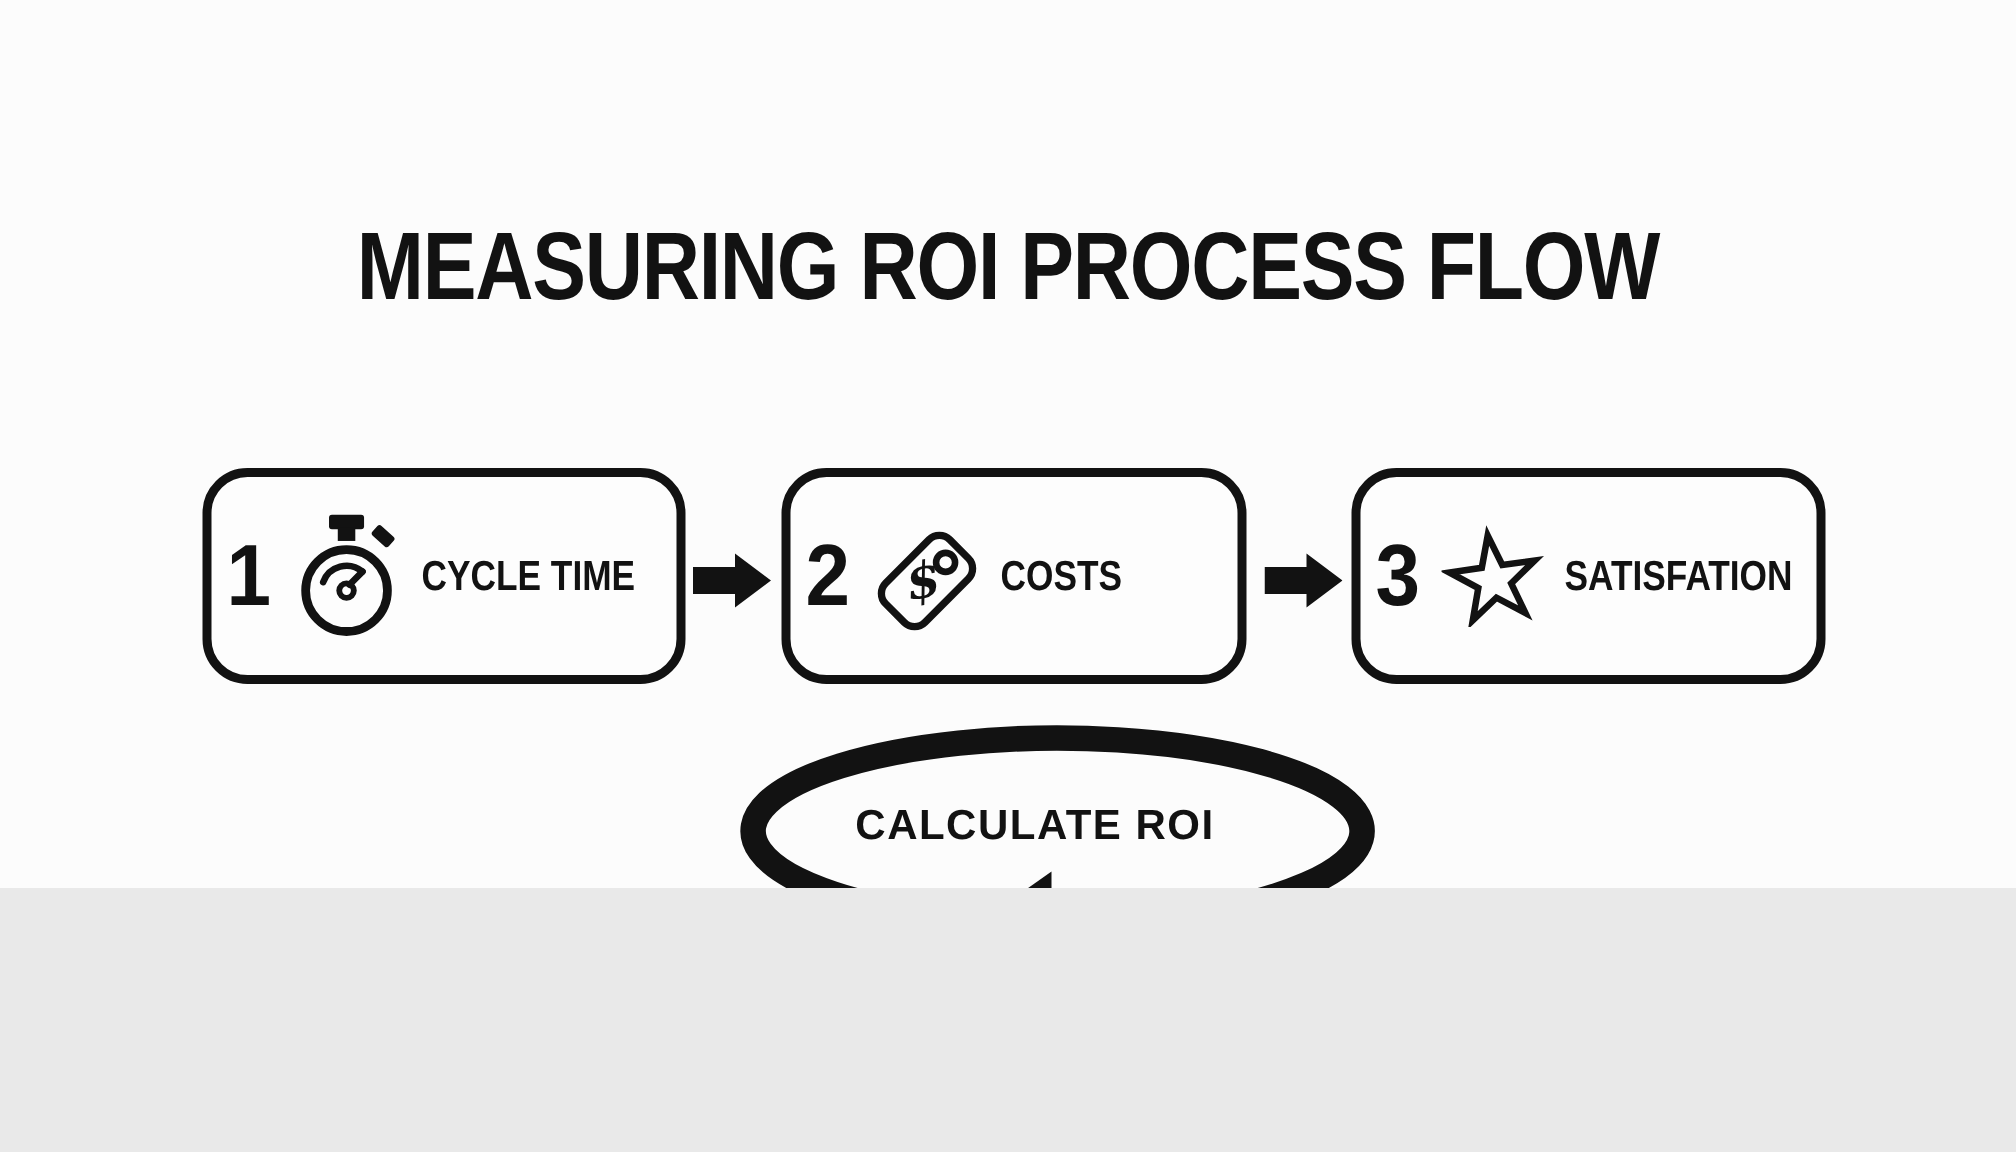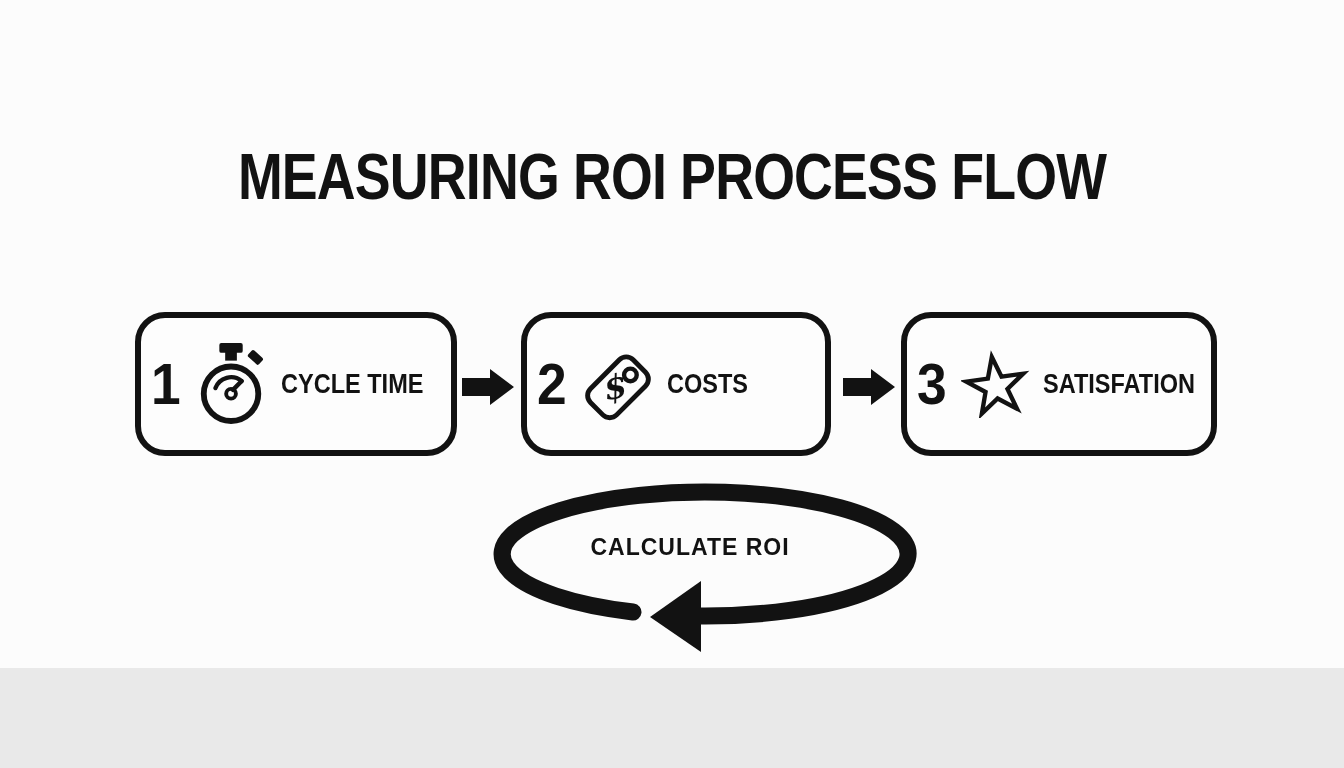--- a/index.html
+++ b/index.html
@@ -3,21 +3,21 @@
 <meta charset="utf-8">
 <style>
   html, body {
     margin: 0;
     padding: 0;
     background: #e9e9e9;
   }
   .stage {
     position: relative;
     width: 1344px;
-    height: 668px;
+    height: 592px;
     background: #fcfcfc;
     overflow: hidden;
     font-family: "Liberation Sans", sans-serif;
     color: #121212;
   }
   .title {
     position: absolute;
     left: 0;
     top: 140px;
     width: 100%;
@@ -71,21 +71,21 @@
     top: 462px;
     width: 490px;
     height: 215px;
   }
   .loop-label {
     position: absolute;
     left: 540px;
     top: 534px;
     width: 300px;
     text-align: center;
-    font-size: 23px;
+    font-size: 28px;
     font-weight: bold;
     letter-spacing: 1px;
     white-space: nowrap;
     color: #121212;
   }
   .tag-dollar {
     font-family: "DejaVu Serif", serif;
     font-style: italic;
     font-weight: bold;
   }

